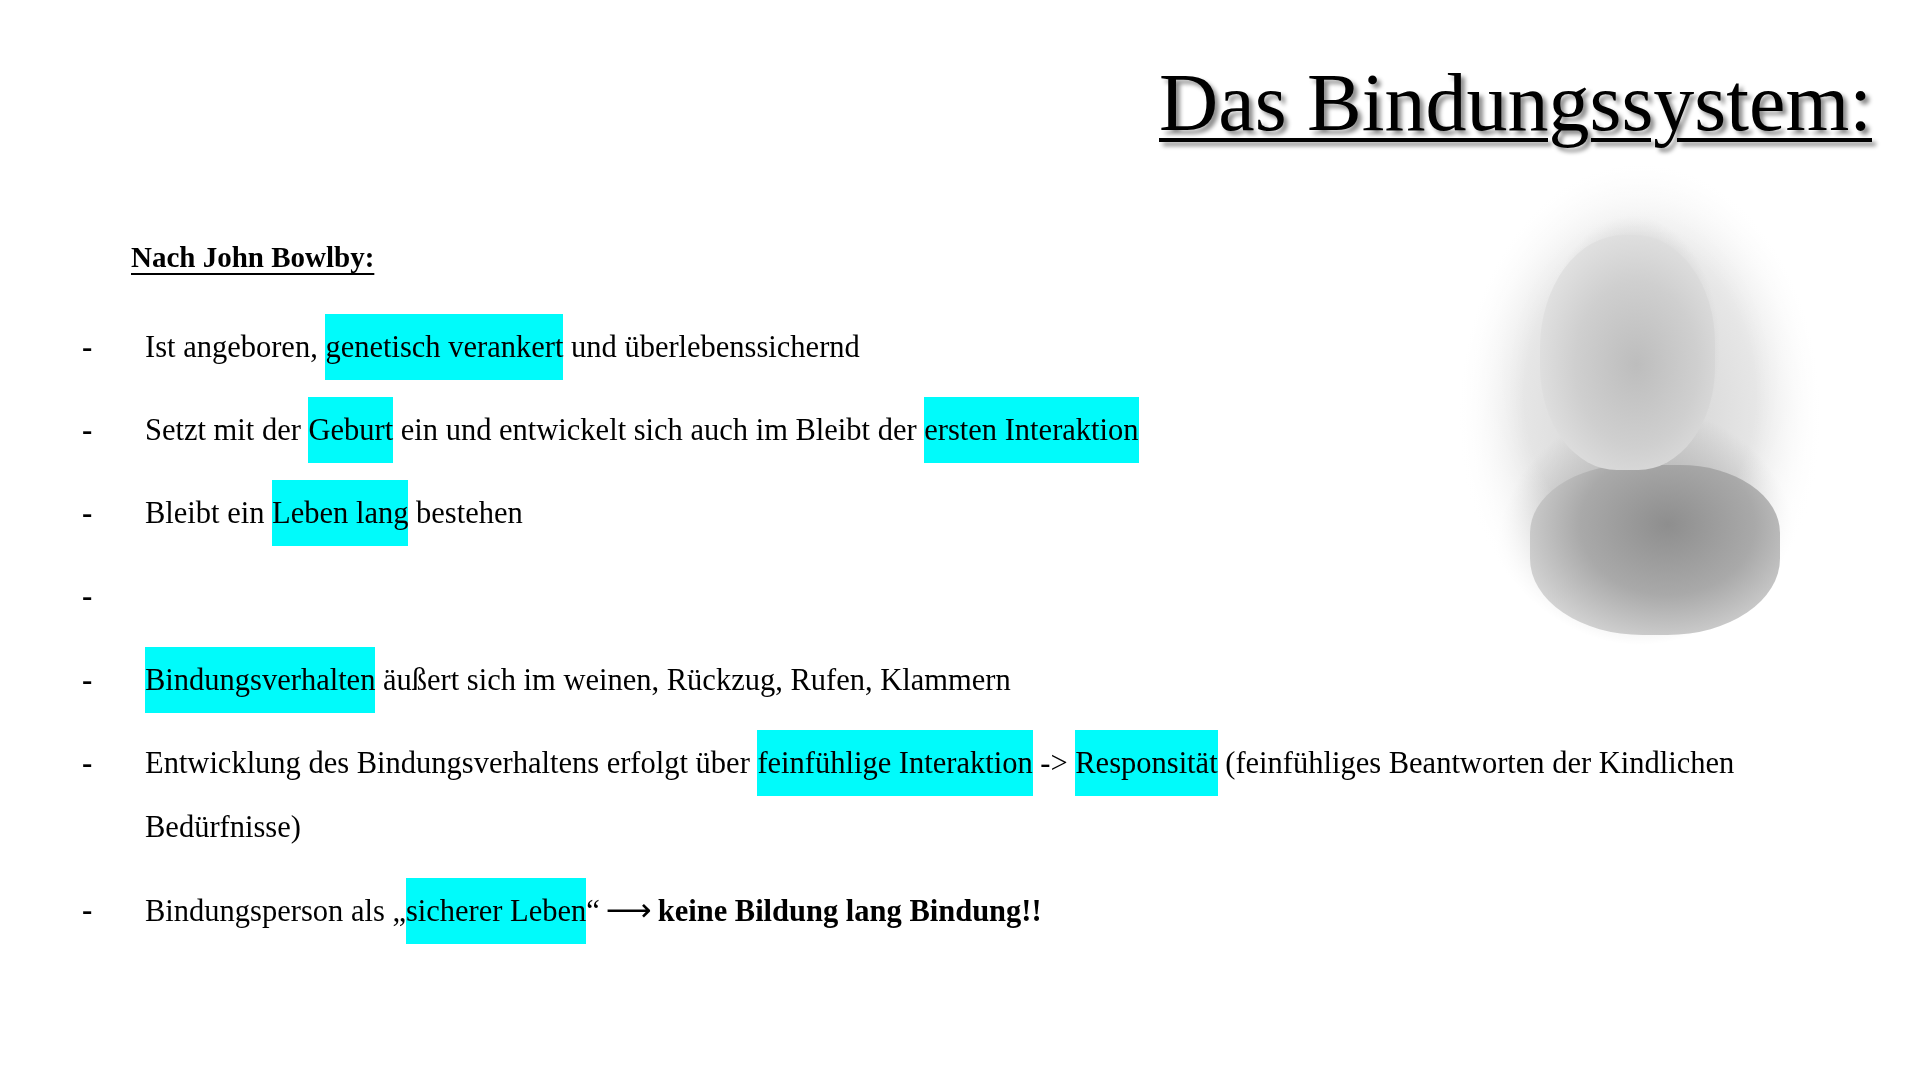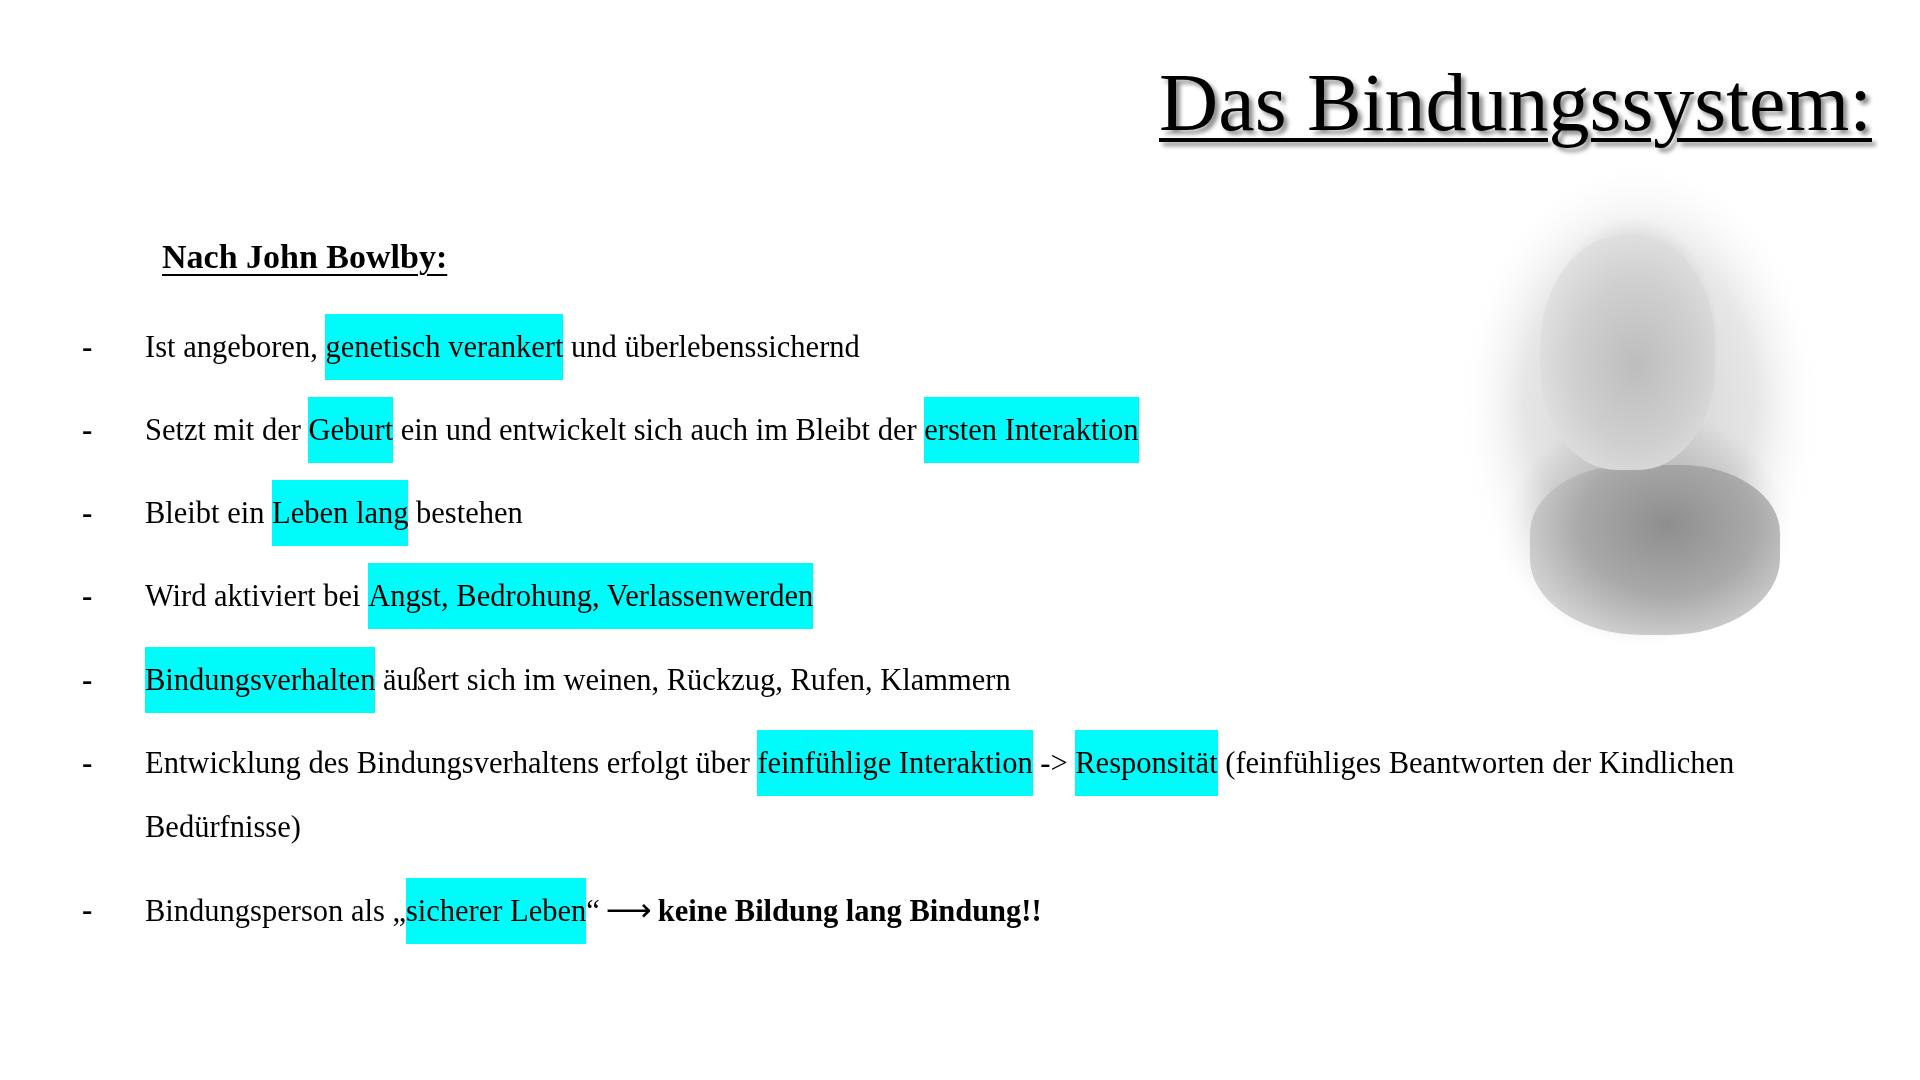--- a/index.html
+++ b/index.html
@@ -7,24 +7,23 @@
     width: 1920px; height: 1080px; background: #ffffff; position: relative; overflow: hidden;
     font-family: "Liberation Serif", "DejaVu Serif", serif; color: #000;
   }
   .title {
     position: absolute; left: 0; width: 1872px; top: 58px; text-align: right;
     font-size: 82px; line-height: 90px; text-decoration: underline; text-decoration-thickness: 4px;
     text-underline-offset: 8px;
     text-shadow: 4px 4px 4px rgba(0,0,0,0.45);
   }
   .subtitle {
-    position: absolute; left: 131px; top: 232px; font-size: 34px; font-weight: bold;
+    position: absolute; left: 131px; top: 232px; font-size: 29px; font-weight: bold;
     text-decoration: underline; text-decoration-thickness: 2px; text-underline-offset: 6px;
     line-height: 50px;
-    margin-left: 31px;
   }
   .row { position: absolute; left: 0; height: 66px; width: 1880px; }
   .dash { position: absolute; left: 82px; top: 0; line-height: 66px; font-size: 31px; font-weight: bold; }
   .text { position: absolute; left: 145px; top: 0; line-height: 66px; font-size: 30.5px; white-space: nowrap; }
   .hl { background: #00fbfb; display: inline-block; line-height: 66px; }
   .bold { font-weight: bold; }
   .arrow { font-family: "DejaVu Sans", sans-serif; font-size: 32px; padding: 0 6px 0 6px; }
   .photo {
     position: absolute; left: 1440px; top: 165px; width: 400px; height: 505px;
     background:
@@ -60,21 +59,20 @@
   <span class="text"><span>Setzt mit der </span><span class="hl">Geburt</span><span> ein und entwickelt sich auch im Bleibt der </span><span class="hl">ersten Interaktion</span></span>
 </div>
 
 <div class="row" style="top:480px">
   <span class="dash">-</span>
   <span class="text"><span>Bleibt ein </span><span class="hl">Leben lang</span><span> bestehen</span></span>
 </div>
 
 <div class="row" style="top:563px">
   <span class="dash">-</span>
-  <span class="text"><span>Wird aktiviert bei </span><span class="hl">Angst, Bedrohung, Verlassenwerden</span></span>
 </div>
 
 <div class="row" style="top:647px">
   <span class="dash">-</span>
   <span class="text"><span class="hl">Bindungsverhalten</span><span> äußert sich im weinen, Rückzug, Rufen, Klammern</span></span>
 </div>
 
 <div class="row" style="top:730px">
   <span class="dash">-</span>
   <span class="text"><span>Entwicklung des Bindungsverhaltens erfolgt über </span><span class="hl">feinfühlige Interaktion</span><span> -&gt; </span><span class="hl">Responsität</span><span> (feinfühliges Beantworten der Kindlichen</span></span>

